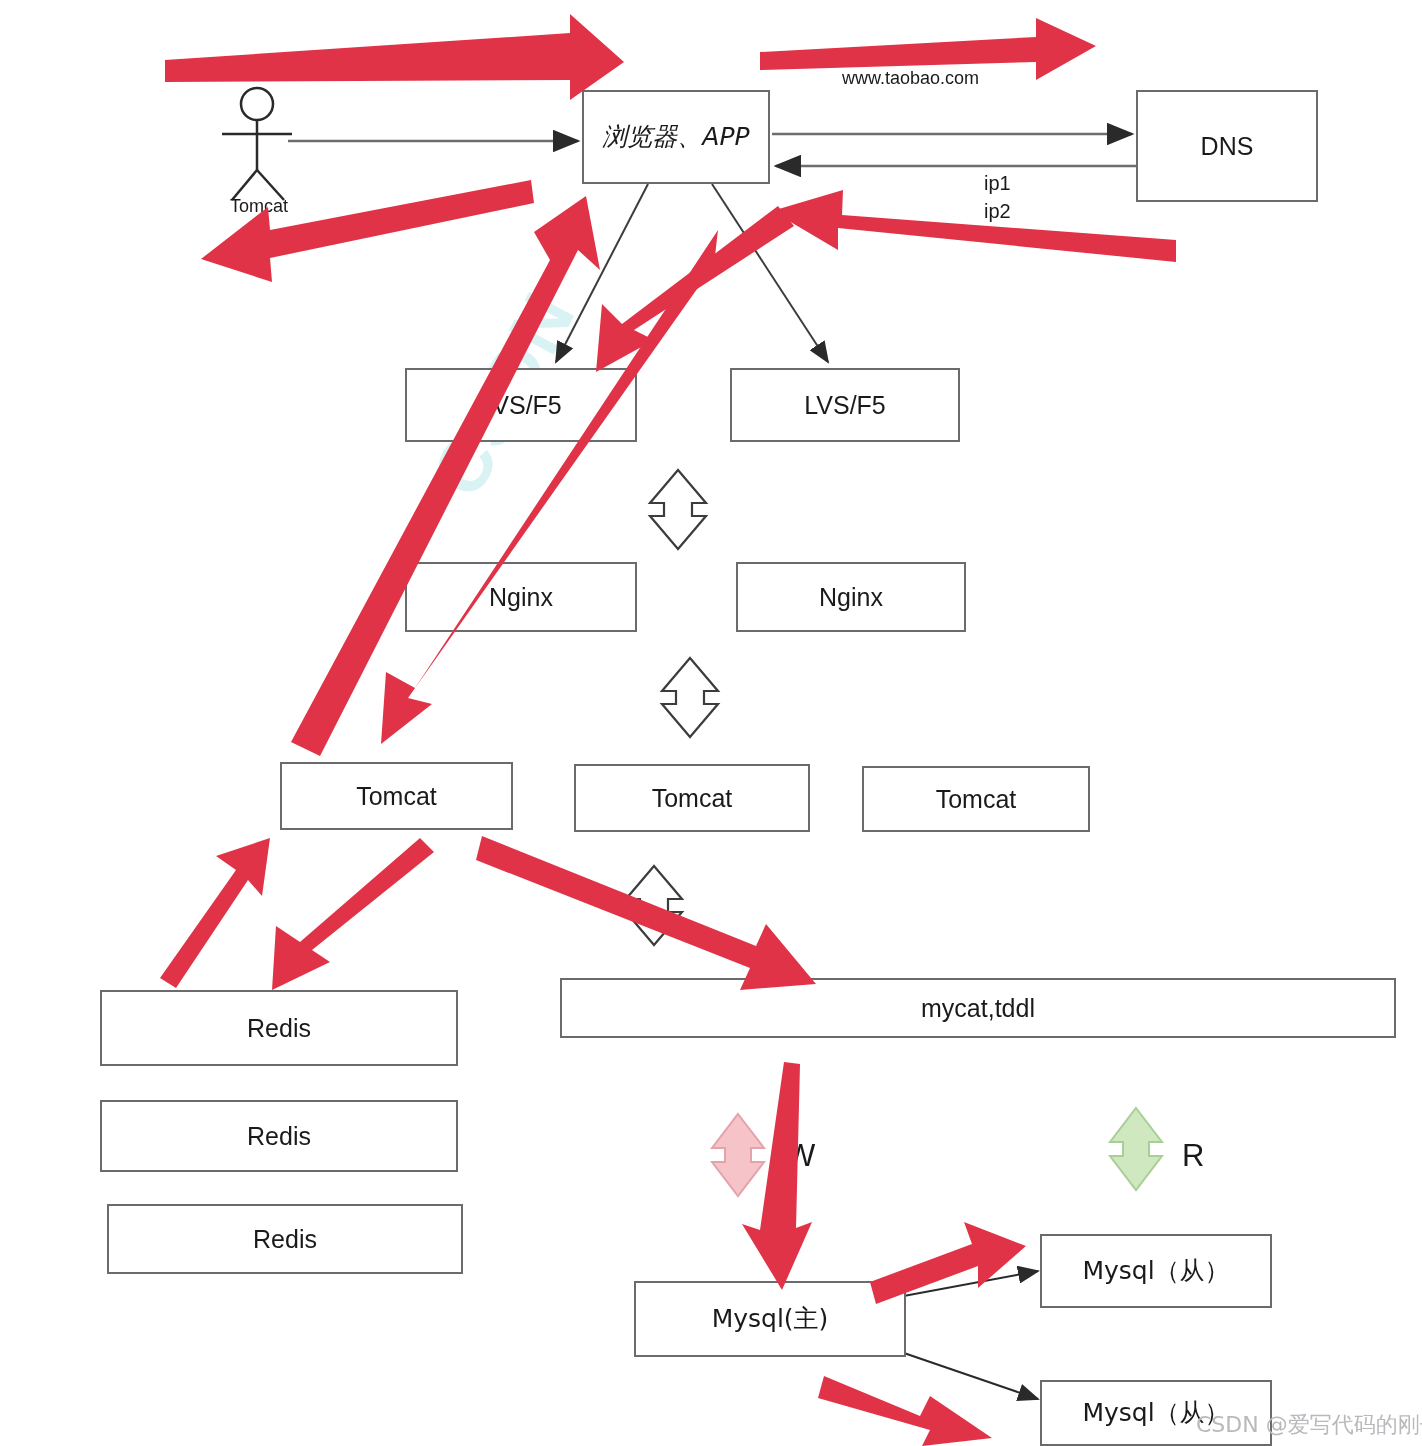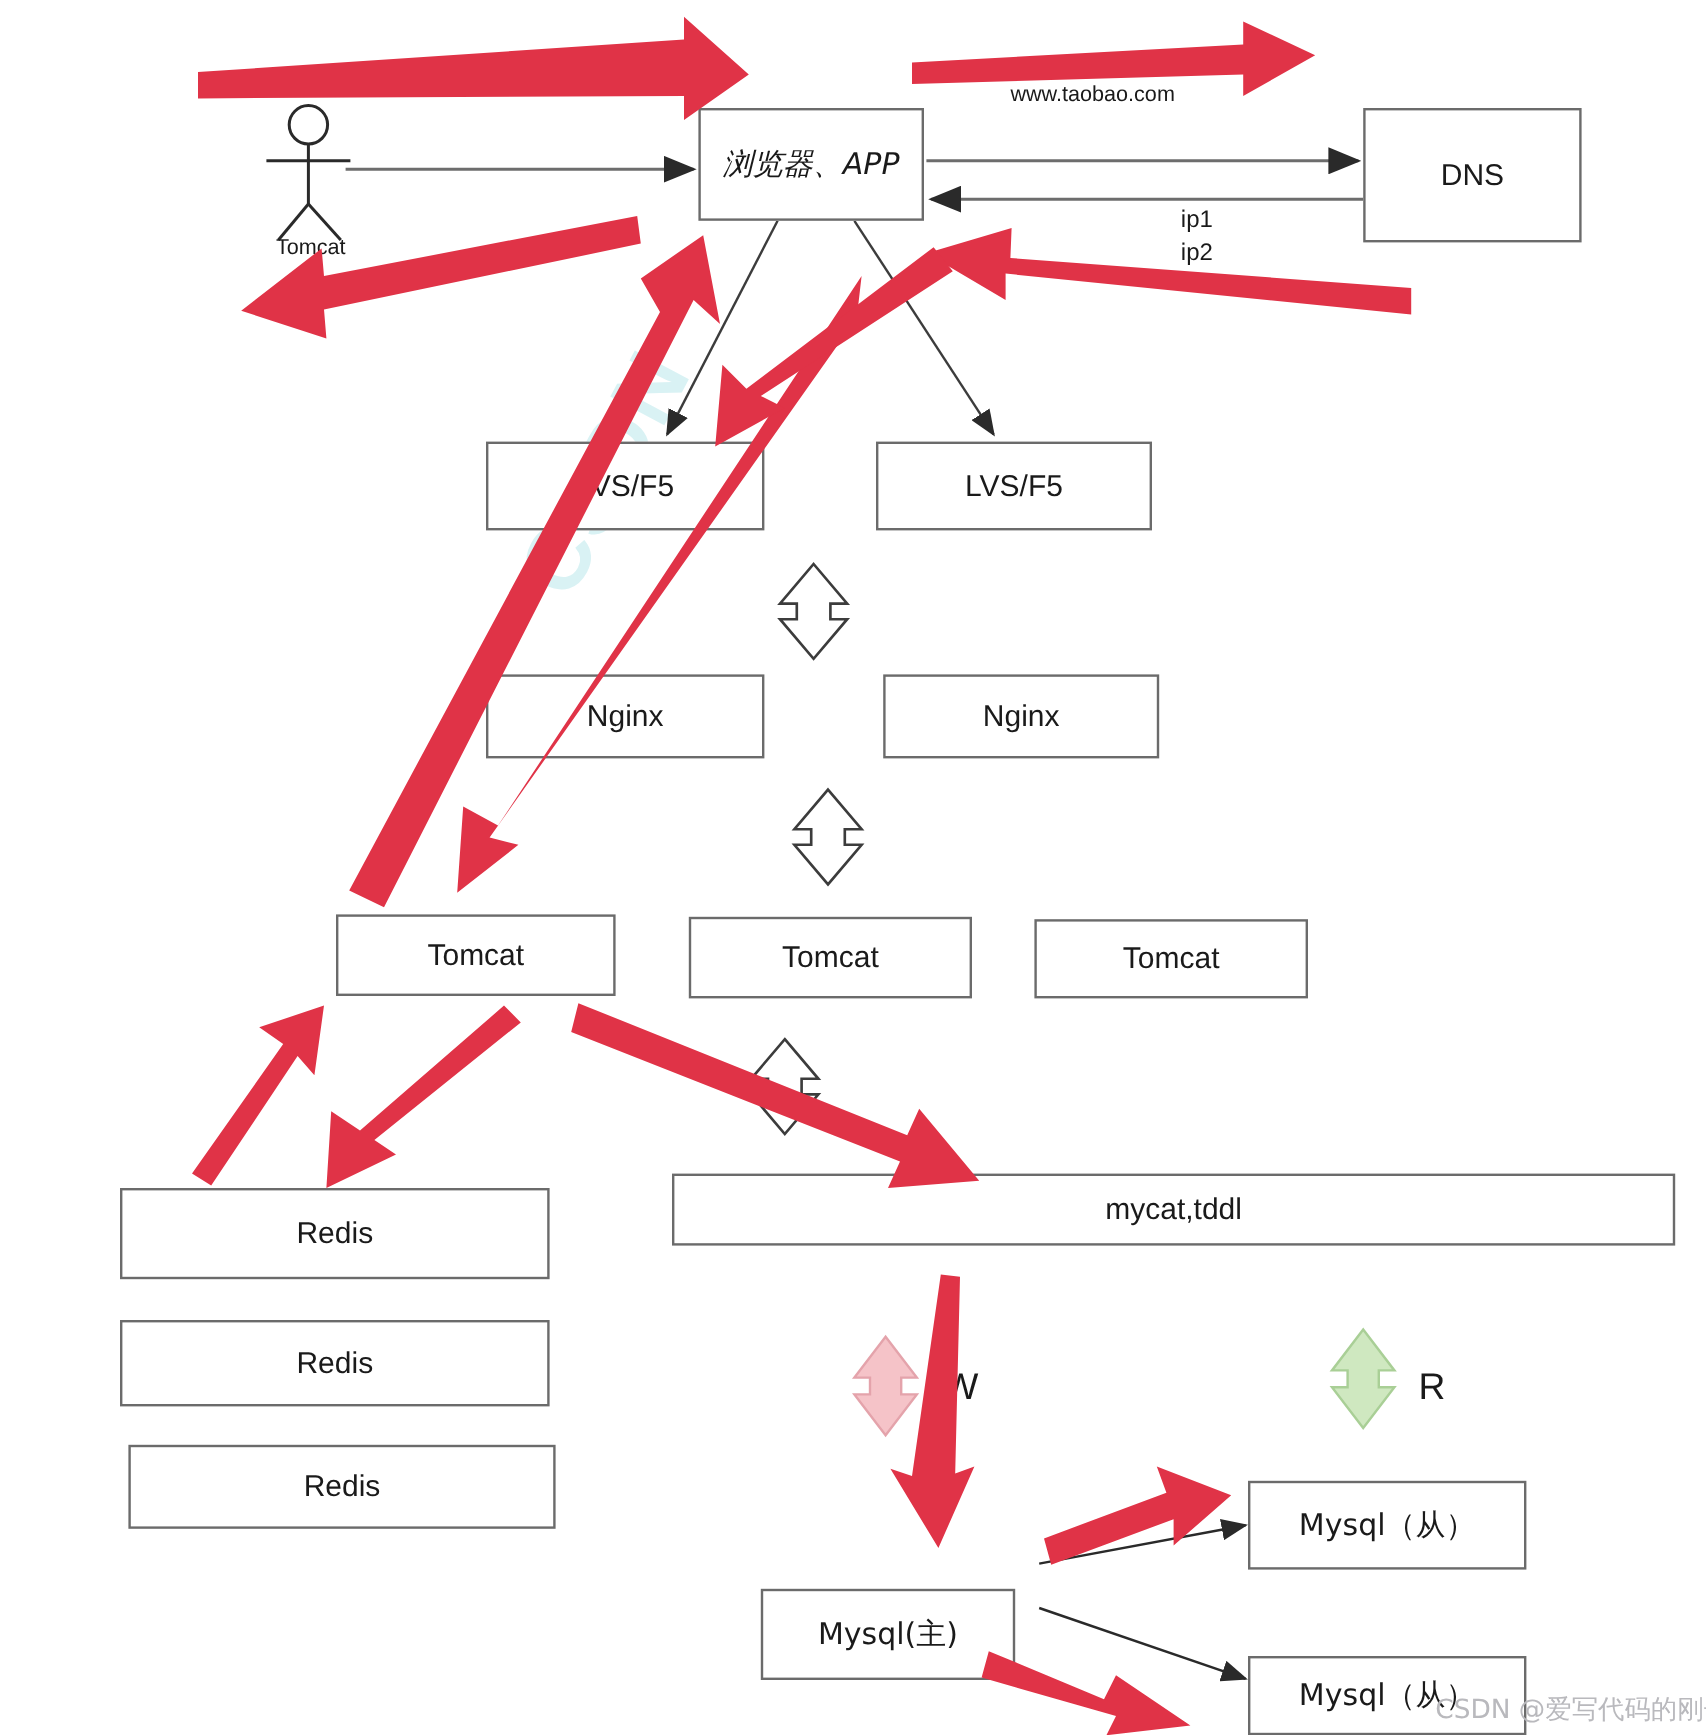--- a/index.html
+++ b/index.html
@@ -132,21 +132,21 @@
   <div class="node" style="left:862px;top:766px;width:228px;height:66px;">Tomcat</div>
 
   <div class="node" style="left:100px;top:990px;width:358px;height:76px;">Redis</div>
 
   <div class="node" style="left:100px;top:1100px;width:358px;height:72px;">Redis</div>
 
   <div class="node" style="left:107px;top:1204px;width:356px;height:70px;">Redis</div>
 
   <div class="node" style="left:560px;top:978px;width:836px;height:60px;">mycat,tddl</div>
 
-  <div class="node cjk" style="left:634px;top:1281px;width:212px;height:76px;margin-top:43px;">Mysql(主)</div>
+  <div class="node cjk" style="left:634px;top:1281px;width:272px;height:76px;">Mysql(主)</div>
 
   <div class="node cjk" style="left:1040px;top:1234px;width:232px;height:74px;">Mysql（从）</div>
 
   <div class="node cjk" style="left:1040px;top:1380px;width:232px;height:66px;">Mysql（从）</div>
 
   <div class="lbl" style="left:230px;top:196px;">Tomcat</div>
 
   <div class="lbl" style="left:842px;top:68px;">www.taobao.com</div>
 
   <div class="lbl small" style="left:984px;top:172px;">ip1</div>

